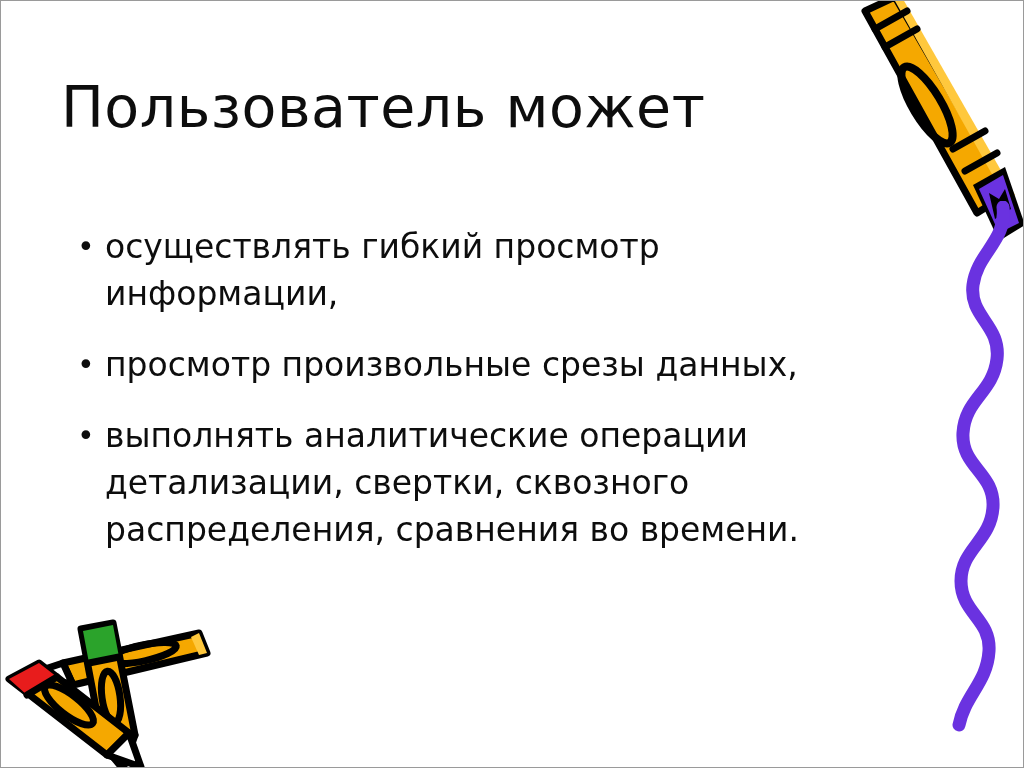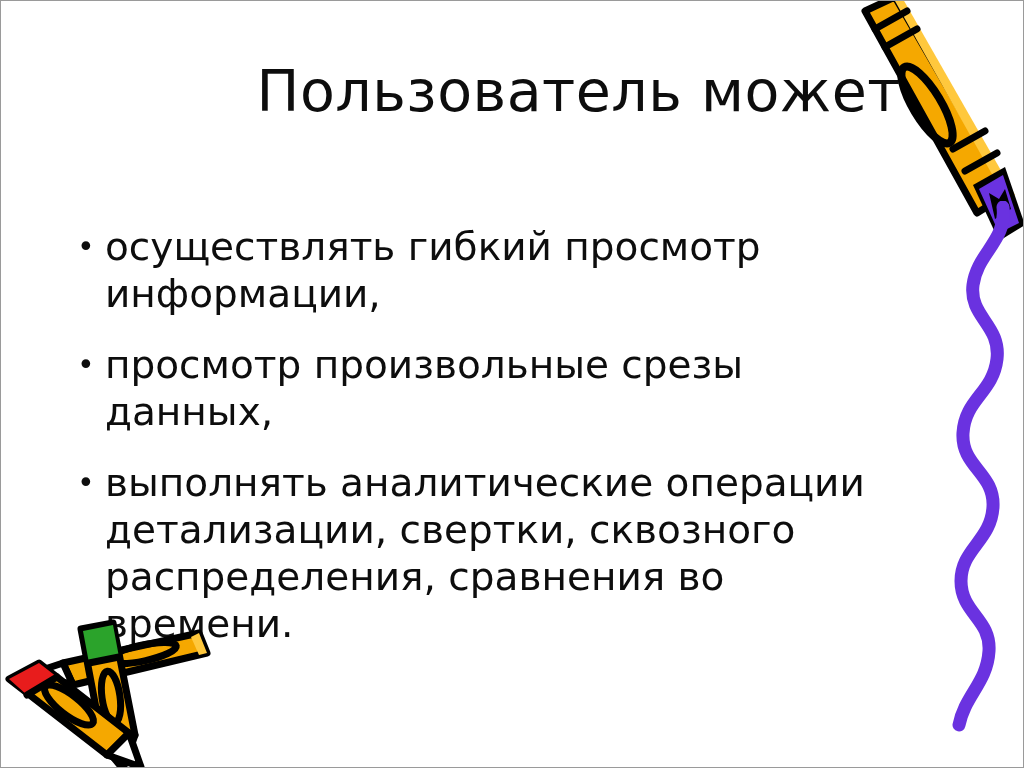--- a/index.html
+++ b/index.html
@@ -21,23 +21,23 @@
     background: #ffffff;
     box-sizing: border-box;
     border: 1px solid #9a9a9a;
     overflow: hidden;
   }
 
   
   #title-block {
     position: absolute;
     left: 60px;
-    top: 58px;
+    top: 74px;
     width: 840px;
-    text-align: right;
+    text-align: left;
   }
   #slide-title {
     font-family: "DejaVu Sans", sans-serif;
     font-size: 57px;
     line-height: 64px;
     font-weight: 400;
     color: #0d0d0d;
     letter-spacing: 0.5px;
     white-space: nowrap;
   }
@@ -62,21 +62,21 @@
     font-size: 30px;
     line-height: 47px;
     color: #0d0d0d;
     text-align: left;
     padding-left: 8px;
     box-sizing: border-box;
   }
   .bullet-text {
     flex: 1 1 auto;
     font-family: "DejaVu Sans", sans-serif;
-    font-size: 39px;
+    font-size: 33px;
     line-height: 47px;
     color: #0d0d0d;
     letter-spacing: 0px;
   }
 
   
   .deco {
     position: absolute;
     pointer-events: none;
   }

